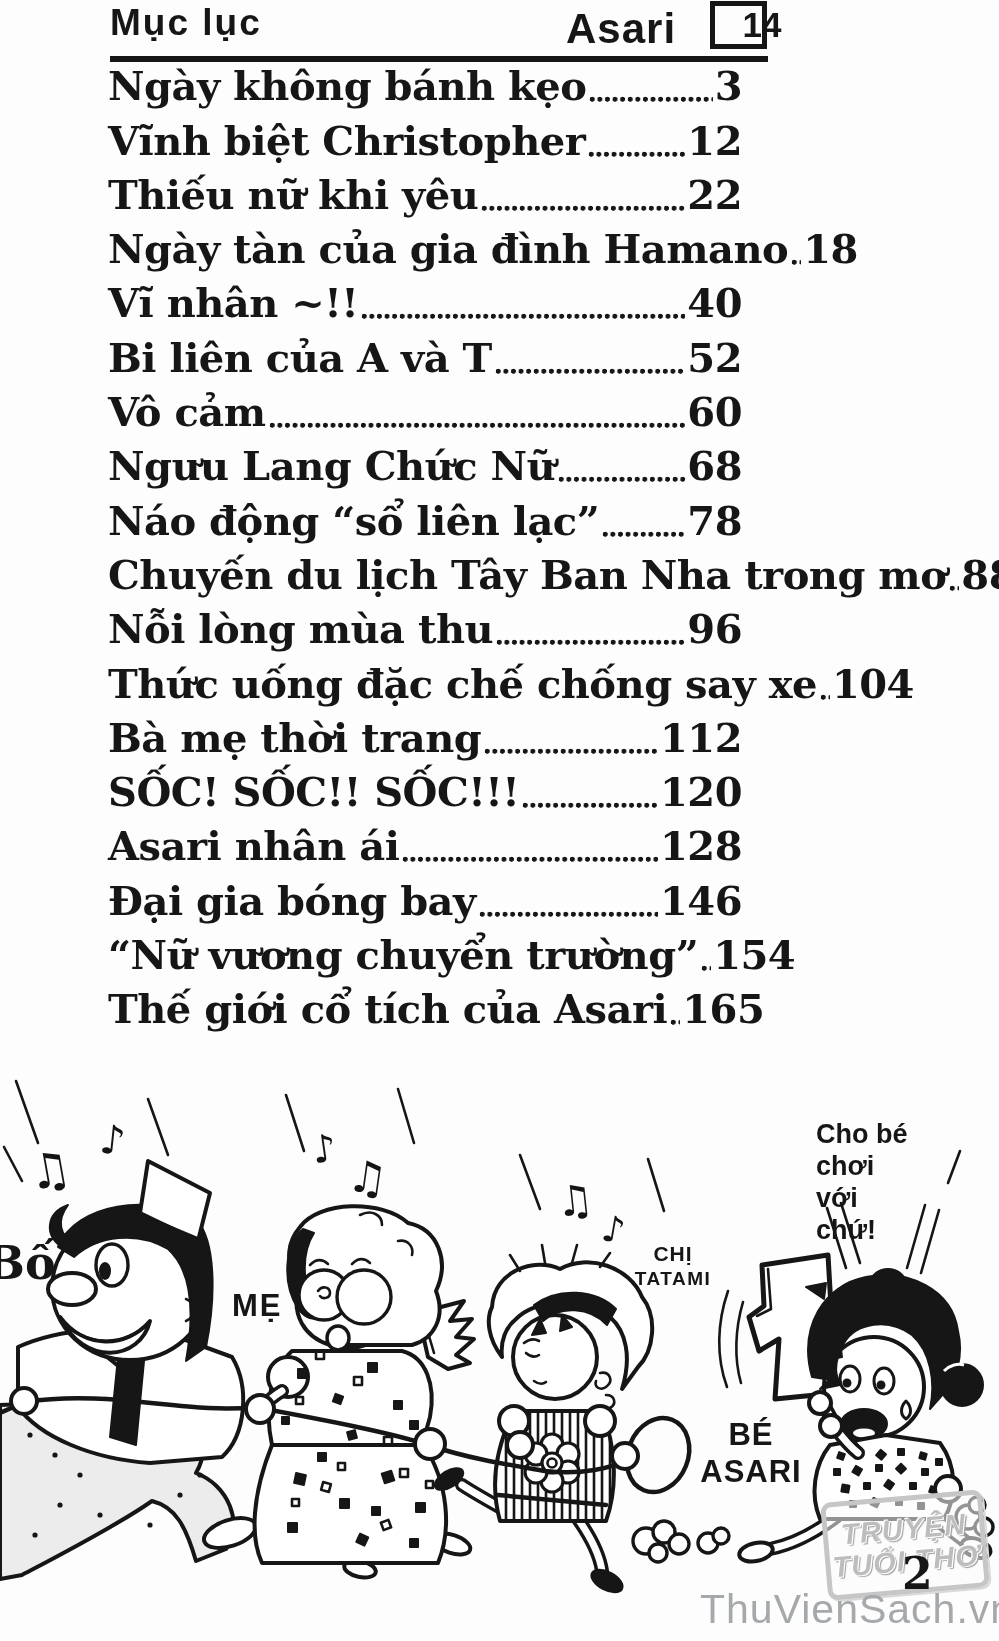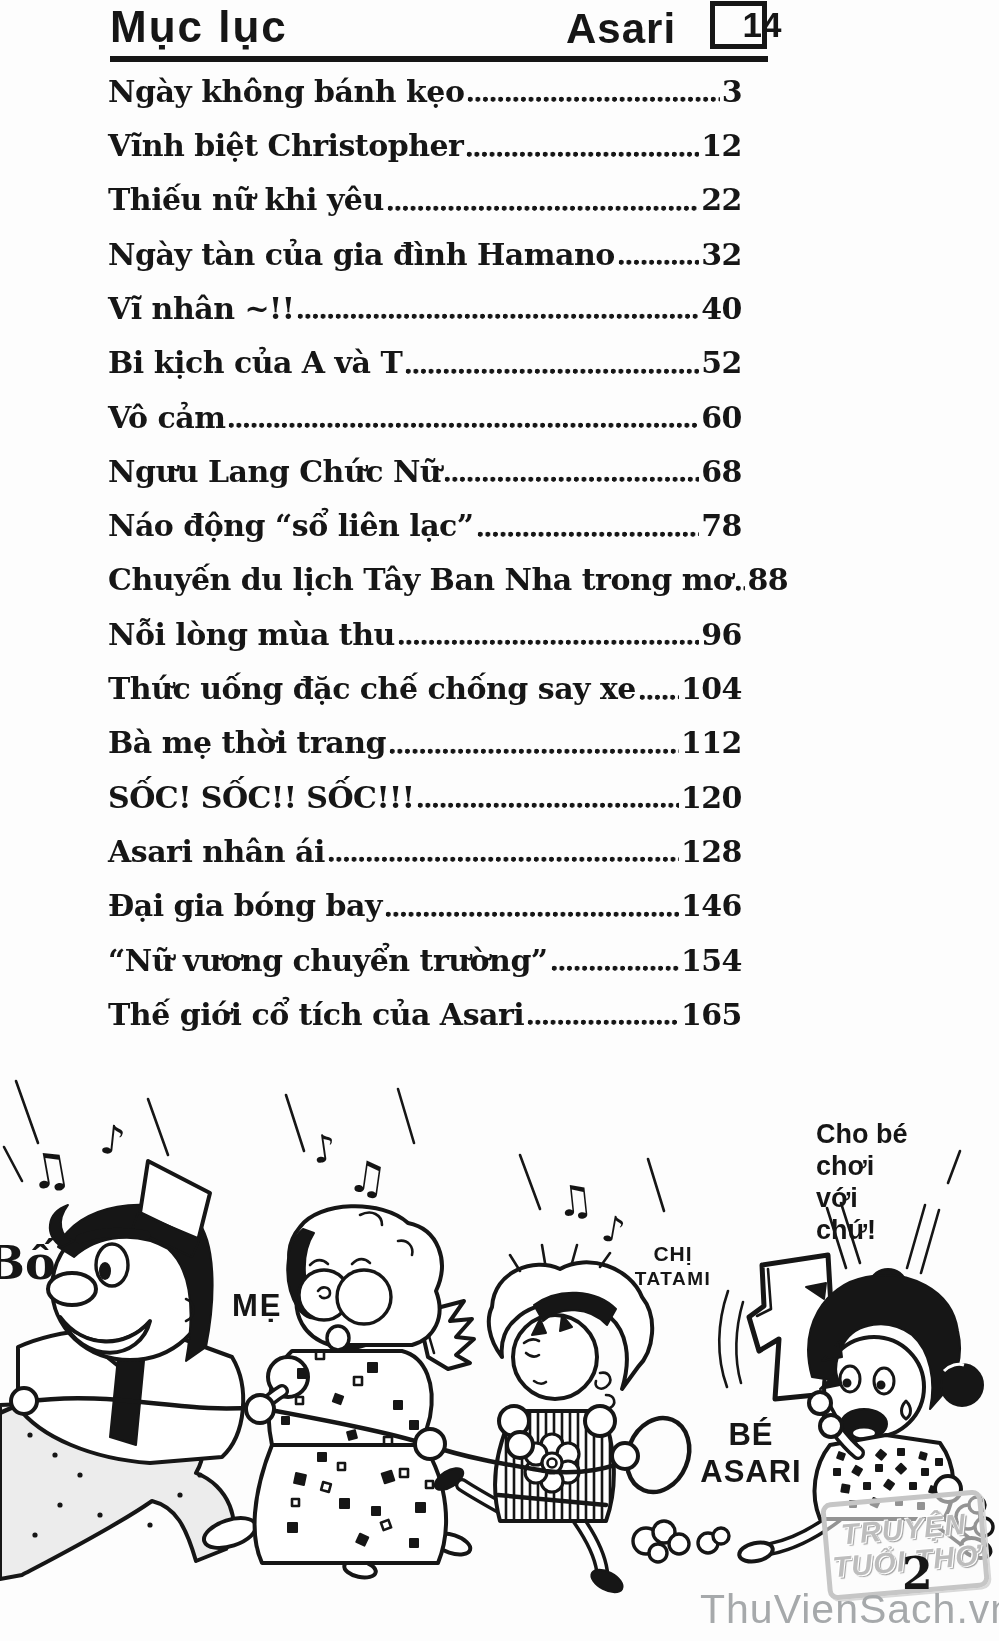--- a/index.html
+++ b/index.html
@@ -1,28 +1,28 @@
 <!DOCTYPE html>
 <html><head>
 <meta charset="utf-8">
 <style>
   html,body{margin:0;padding:0;background:#888;}
   #page{position:relative;width:999px;height:1641px;background:#fdfdfd;overflow:hidden;
         font-family:"Liberation Sans",sans-serif;color:#161616;}
   .abs{position:absolute;}
   
-  .h-title{left:110px;top:2px;font-size:44px;font-weight:700;letter-spacing:2px;}
+  .h-title{left:110px;top:2px;font-size:37px;font-weight:700;letter-spacing:2px;}
   .h-brand{left:566px;top:5px;font-size:42px;font-weight:700;letter-spacing:1px;}
   .h-vol{left:710px;top:1px;width:34px;height:48px;border:5px solid #161616;box-sizing:border-box;
          display:flex;align-items:center;justify-content:center;font-size:35px;font-weight:700;padding-left:47px;}
   .h-rule{left:110px;top:56px;width:658px;height:6px;background:#161616;}
   
   #toc{position:absolute;left:108px;top:61px;width:634px;}
   .row{height:54.3px;display:flex;align-items:flex-end;padding-bottom:6px;box-sizing:border-box;}
-  .t,.n{font-family:"DejaVu Serif",serif;font-weight:700;font-size:30px;line-height:1.15;white-space:nowrap;letter-spacing:-0.5px;}
+  .t,.n{font-family:"DejaVu Serif",serif;font-weight:700;font-size:40px;line-height:1.15;white-space:nowrap;letter-spacing:-0.5px;}
   .dots{flex:1;height:7px;margin:0 2px 6px 3px;min-width:10px;
         background-image:radial-gradient(circle at 3.2px 3.2px,#161616 2.2px,rgba(0,0,0,0) 2.8px);
         background-size:7.6px 7px;background-repeat:repeat-x;background-position:left bottom;}
   
   .lbl-bo{left:-14px;top:1236px;font-family:"DejaVu Serif",serif;font-weight:700;font-size:46px;}
   .lbl-me{left:212px;top:1288px;font-size:31px;font-weight:700;letter-spacing:2px;margin-left:20px;}
   .lbl-sister{left:628px;top:1241px;width:90px;text-align:center;font-weight:700;font-size:21px;line-height:25px;letter-spacing:1px;}
   .lbl-sister .l2{font-size:19px;letter-spacing:1.5px;}
   .lbl-baby{left:696px;top:1416px;width:110px;text-align:center;font-weight:700;font-size:31px;line-height:37px;letter-spacing:1px;}
   .speech{left:816px;top:1118px;width:120px;text-align:left;font-size:27px;font-weight:700;line-height:32px;}
@@ -69,31 +69,31 @@
 
       <div class="row">
         <span class="t">Thiếu nữ khi yêu</span>
         <span class="dots"></span>
         <span class="n">22</span>
       </div>
 
       <div class="row">
         <span class="t">Ngày tàn của gia đình Hamano</span>
         <span class="dots"></span>
-        <span class="n">32</span>
+        <span class="n">18</span>
       </div>
 
       <div class="row">
         <span class="t">Vĩ nhân ~!!</span>
         <span class="dots"></span>
         <span class="n">40</span>
       </div>
 
       <div class="row">
-        <span class="t">Bi kịch của A và T</span>
+        <span class="t">Bi liên của A và T</span>
         <span class="dots"></span>
         <span class="n">52</span>
       </div>
 
       <div class="row">
         <span class="t">Vô cảm</span>
         <span class="dots"></span>
         <span class="n">60</span>
       </div>
 

